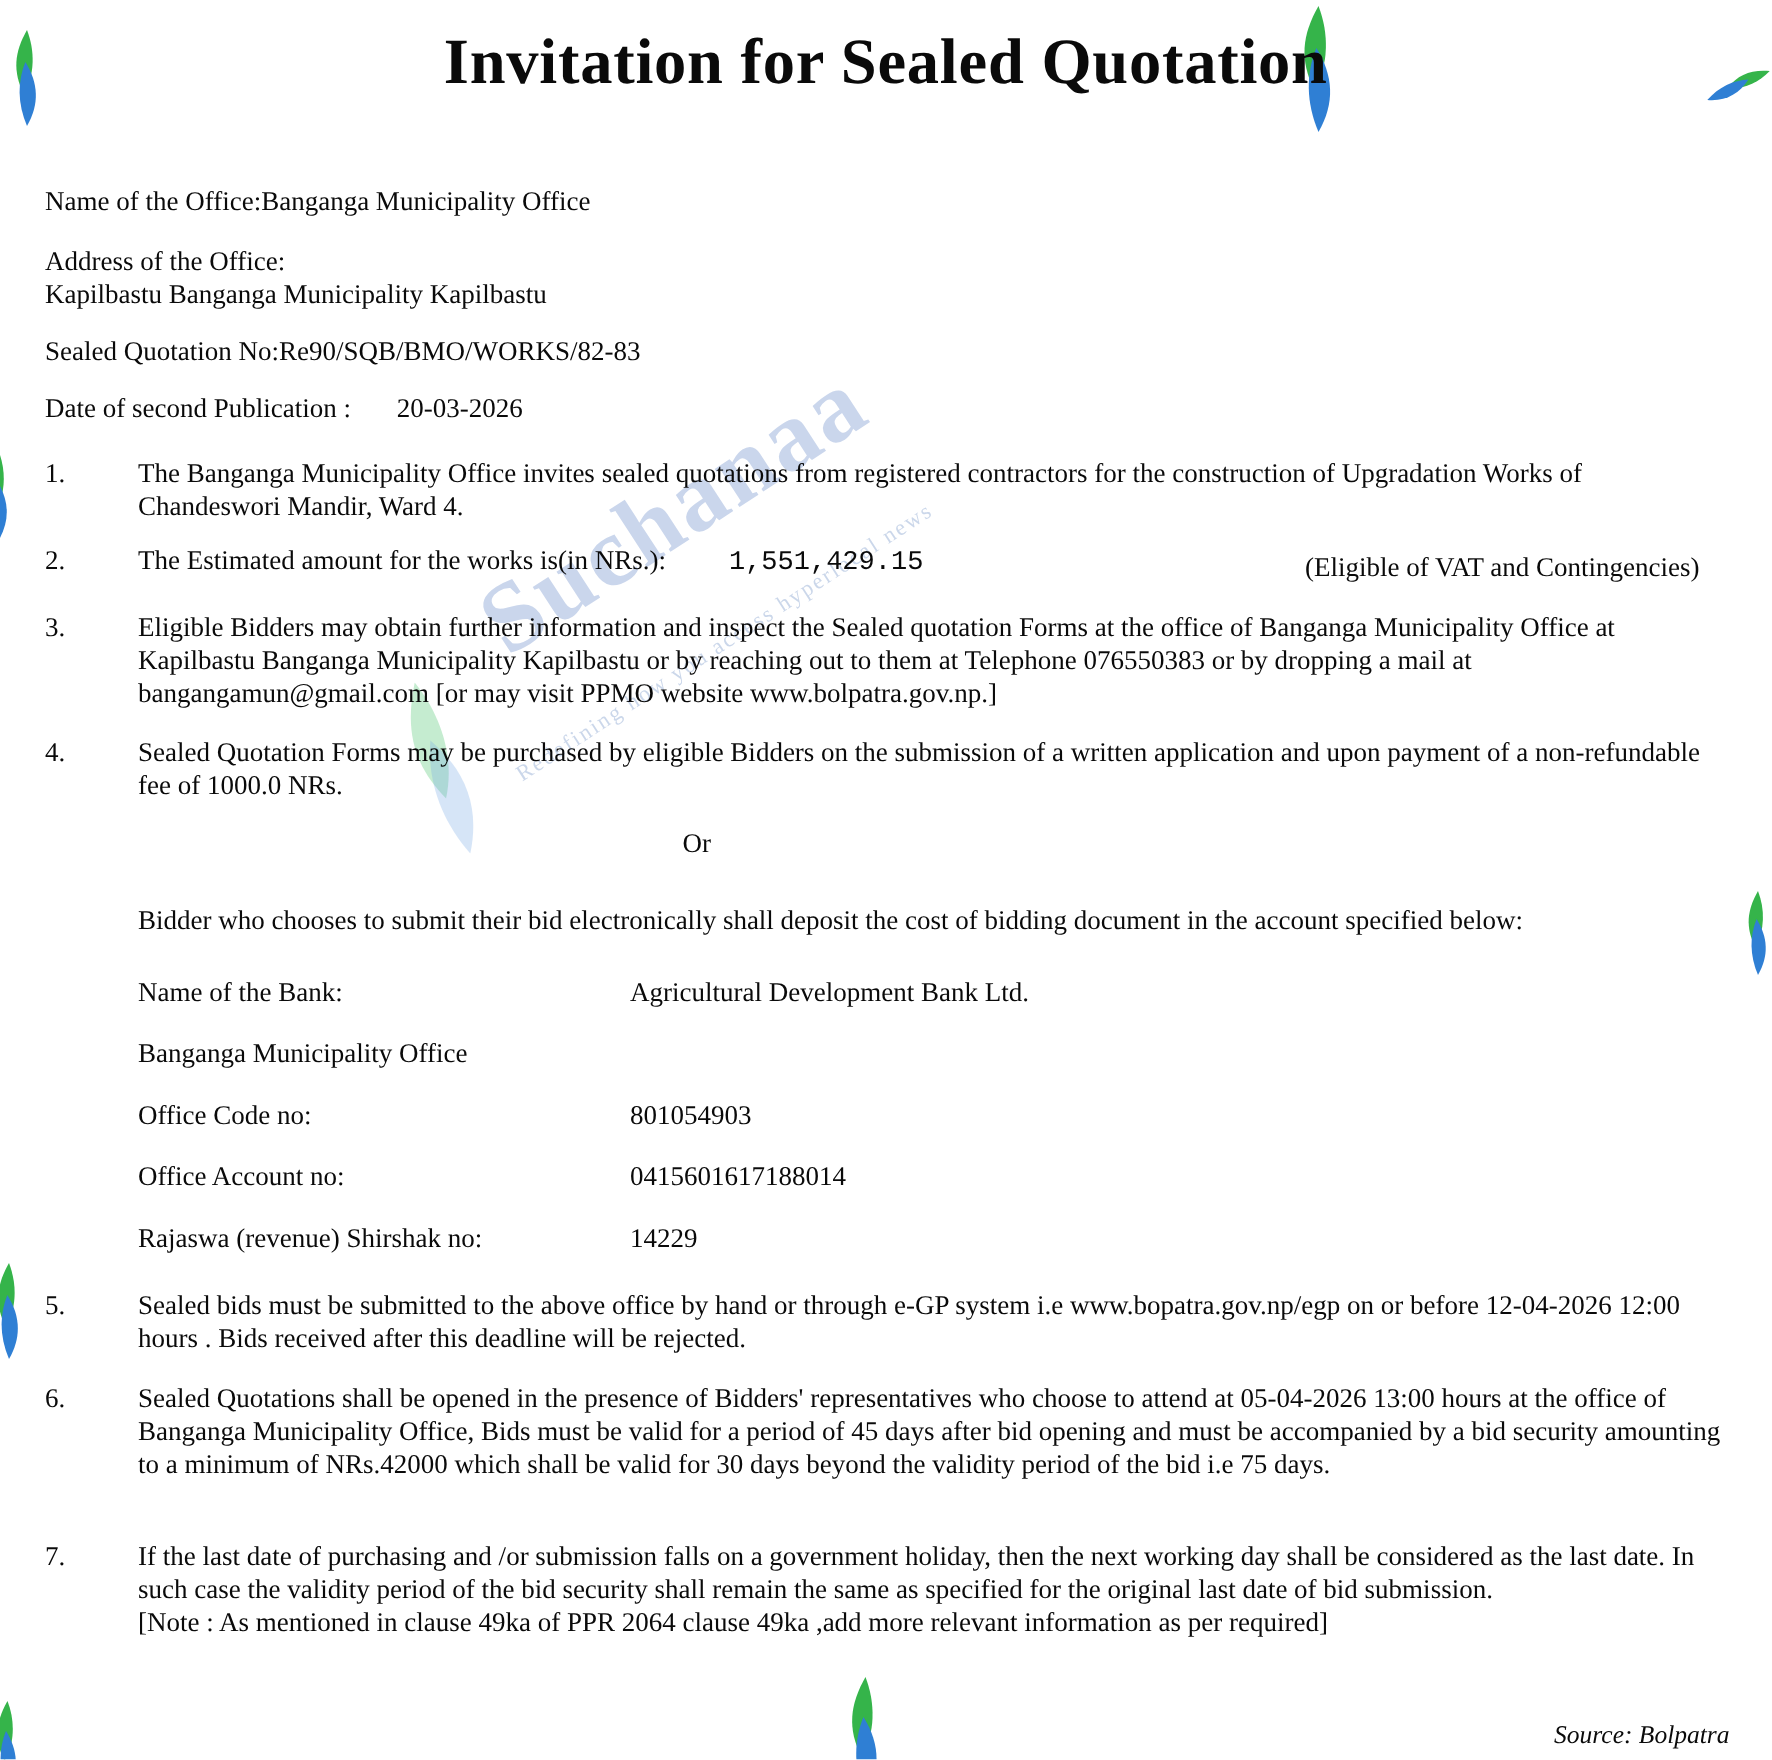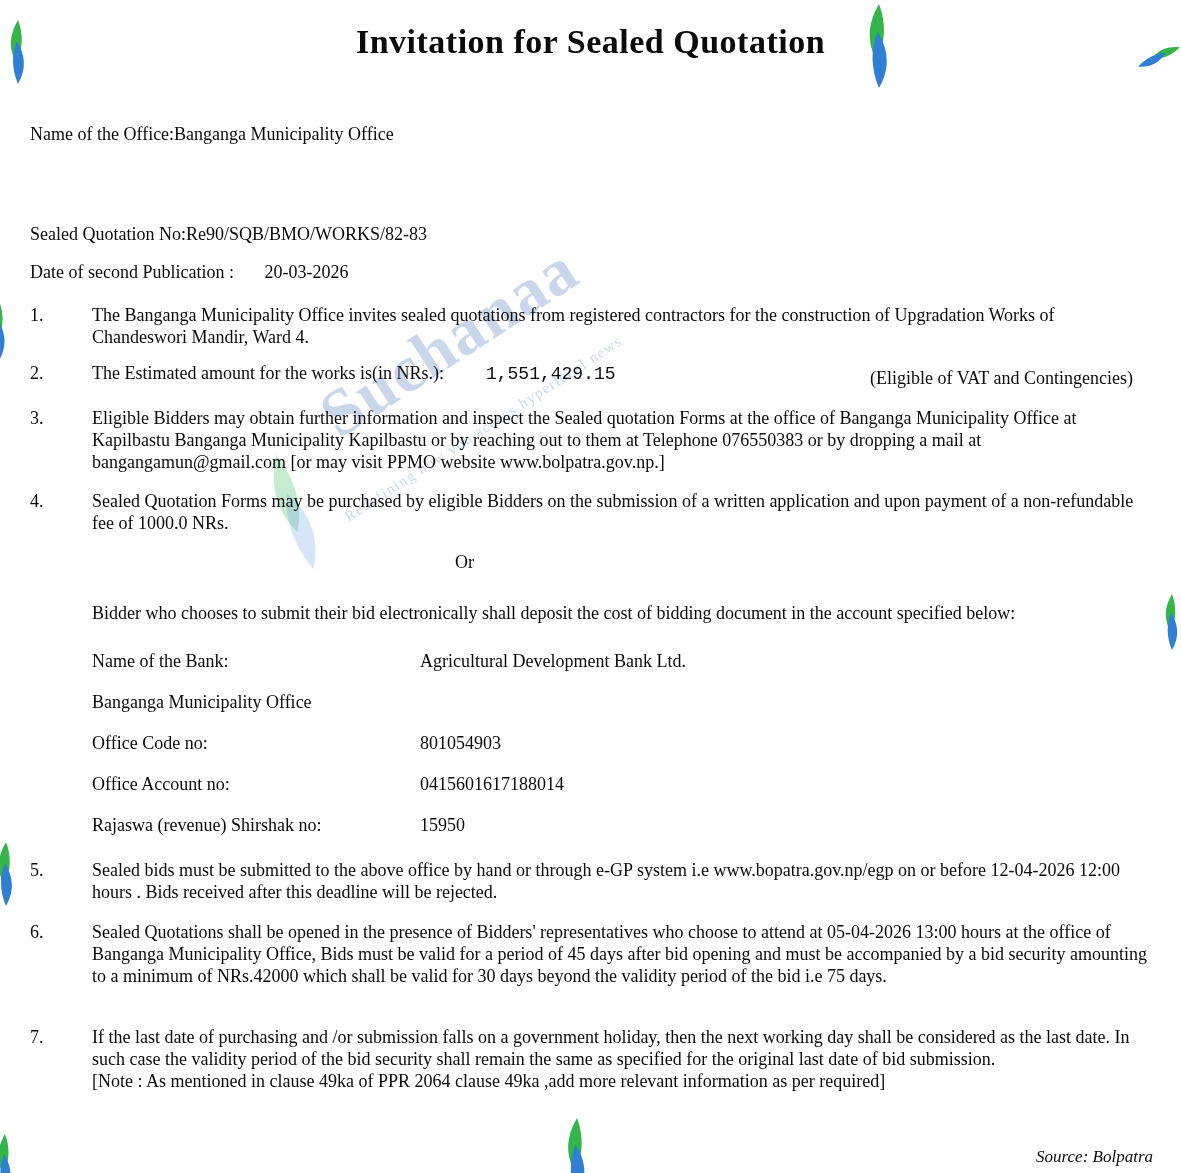--- a/index.html
+++ b/index.html
@@ -12,21 +12,21 @@
     font-family:"Liberation Serif","DejaVu Serif",serif;
     color:#0a0a0a;
     font-size:18px;
     line-height:22px;
   }
   .title{
     position:absolute;
     top:22px; left:0; width:100%;
     margin:0;
     text-align:center;
-    font-size:34px;
+    font-size:43px;
     font-weight:700;
     line-height:40px;
     letter-spacing:0.5px;
   }
   .abs{position:absolute;left:30px;}
   .item{
     position:absolute;
     left:30px;
     width:1125px;
     display:flex;
@@ -122,20 +122,24 @@
       <path class="b" d="M28,40 C44,66 46,92 30,120 C18,92 18,64 28,40 Z"></path>
     </svg>
 
   <div class="wm-brand">Suchanaa</div>
   <div class="wm-tagline">Redefining how you access hyperlocal news</div>
 
   <h1 class="title">Invitation for Sealed Quotation</h1>
 
   <div class="abs" style="top:123px;">Name of the Office:Banganga Municipality Office</div>
 
+  <div class="abs" style="top:163px;">
+    <div>Address of the Office:</div>
+    <div>Kapilbastu  Banganga Municipality Kapilbastu</div>
+  </div>
 
   <div class="abs" style="top:223px;">Sealed Quotation No:Re90/SQB/BMO/WORKS/82-83</div>
 
   <div class="abs" style="top:261px;">
     <span>Date of second  Publication :</span>
     <span style="margin-left:26px;">20-03-2026</span>
   </div>
 
   <div class="item" style="top:304px;">
     <span class="num">1.</span>
@@ -176,21 +180,21 @@
     <div class="brow">
       <span class="blabel">Office Code no:</span>
       <span class="bvalue">801054903</span>
     </div>
     <div class="brow">
       <span class="blabel">Office Account no:</span>
       <span class="bvalue">0415601617188014</span>
     </div>
     <div class="brow">
       <span class="blabel">Rajaswa (revenue) Shirshak no:</span>
-      <span class="bvalue">15950</span>
+      <span class="bvalue">14229</span>
     </div>
   </div>
 
   <div class="item" style="top:859px;">
     <span class="num">5.</span>
     <div class="itext">Sealed bids must be submitted to the above office by hand or through e-GP system i.e www.bopatra.gov.np/egp on or before 12-04-2026 12:00 hours . Bids received after this deadline will be rejected.</div>
   </div>
 
   <div class="item" style="top:921px;">
     <span class="num">6.</span>

